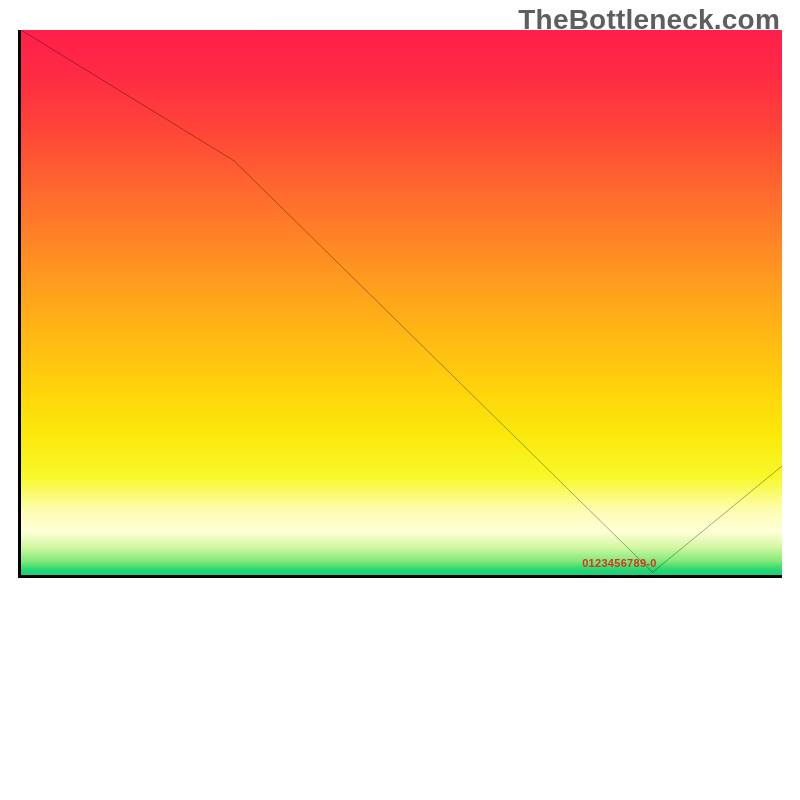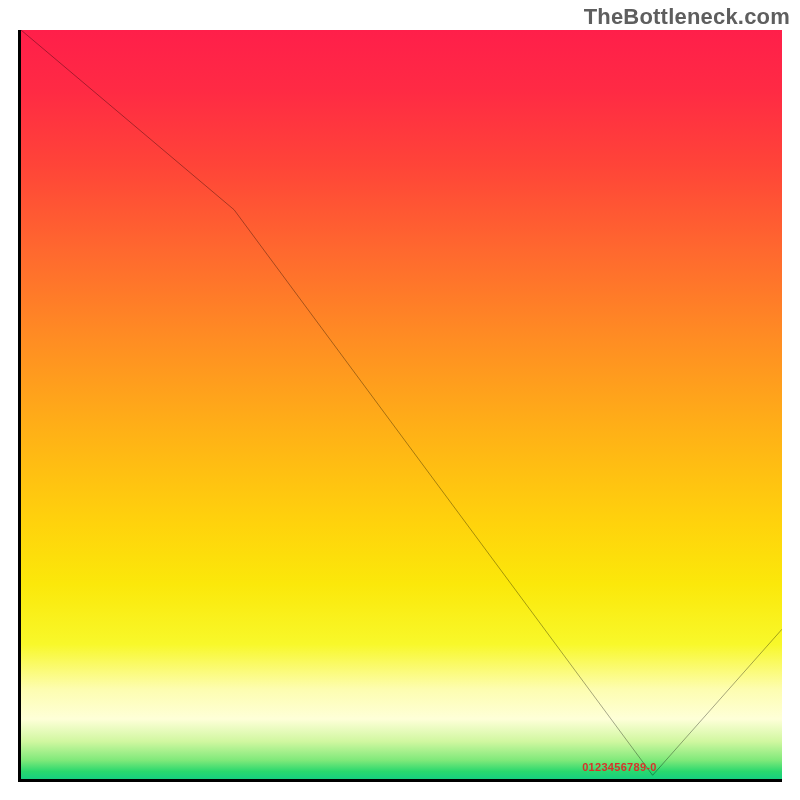--- a/index.html
+++ b/index.html
@@ -11,32 +11,32 @@
     font-family: Arial, Helvetica, sans-serif;
   }
   .container {
     position: relative;
     width: 800px;
     height: 800px;
   }
   .watermark {
     position: absolute;
     top: 4px;
-    right: 10px;
-    font-size: 22px;
+    right: 20px;
+    font-size: 28px;
     font-weight: bold;
     color: #5e5e5e;
     letter-spacing: 0.2px;
   }
   .plot-area {
     position: absolute;
     left: 18px;
     top: 30px;
     width: 764px;
-    height: 752px;
+    height: 548px;
     border: 3px solid #000;
     border-top: none;
     border-right: none;
     box-sizing: border-box;
   }
   .gradient-bg {
     position: absolute;
     left: 0;
     top: 0;
     right: 0;

